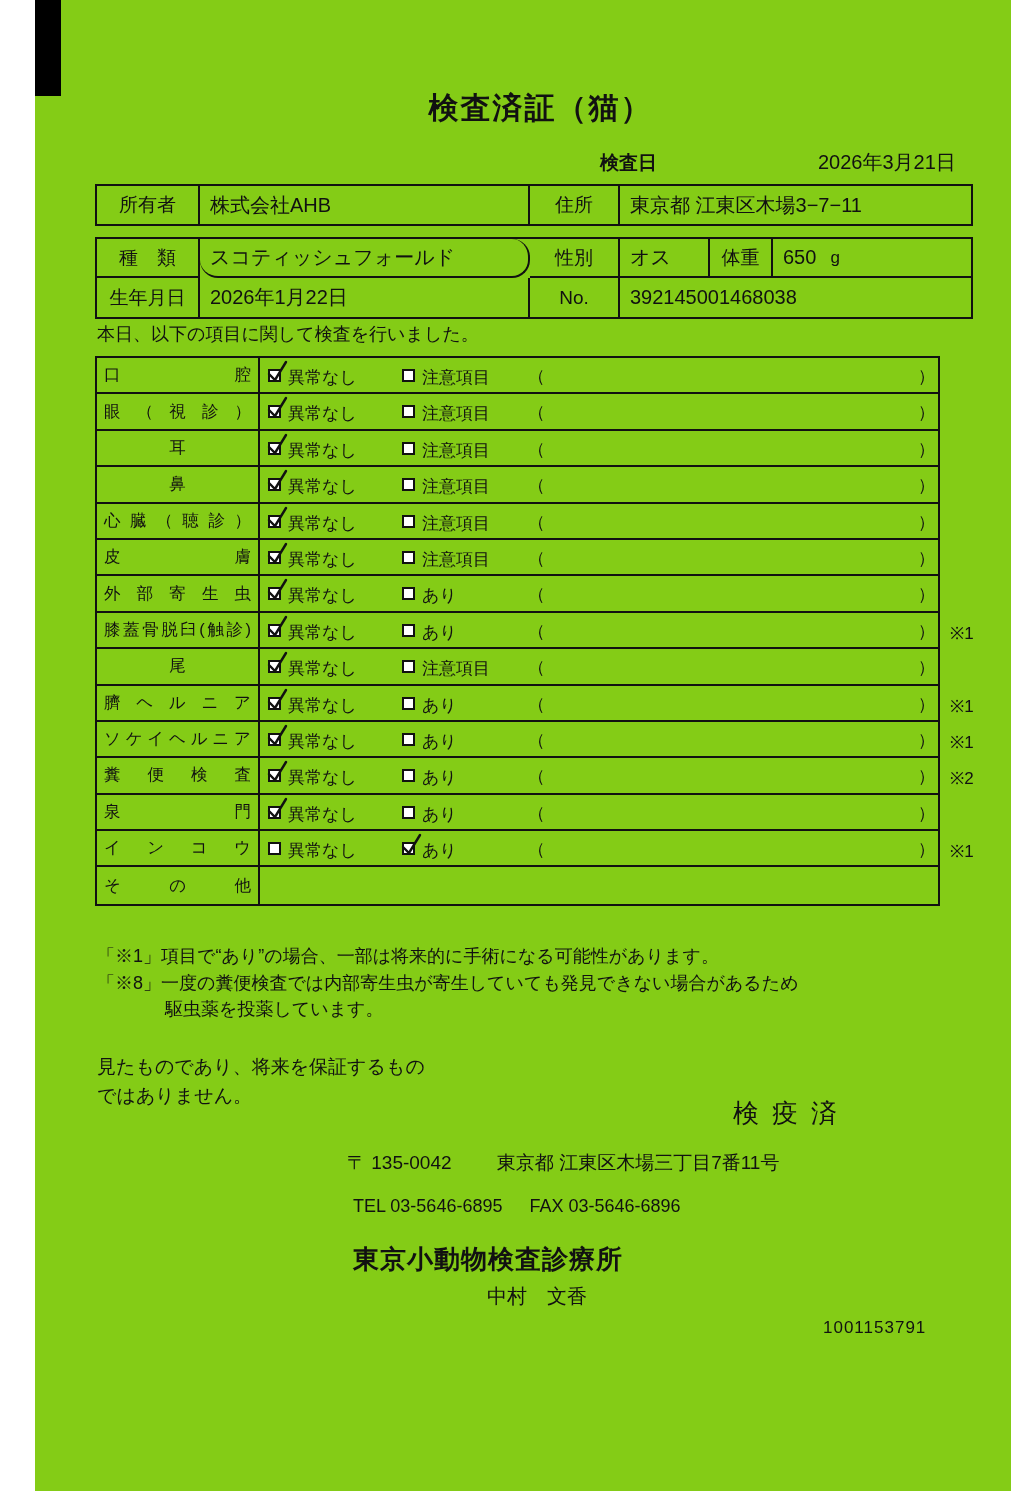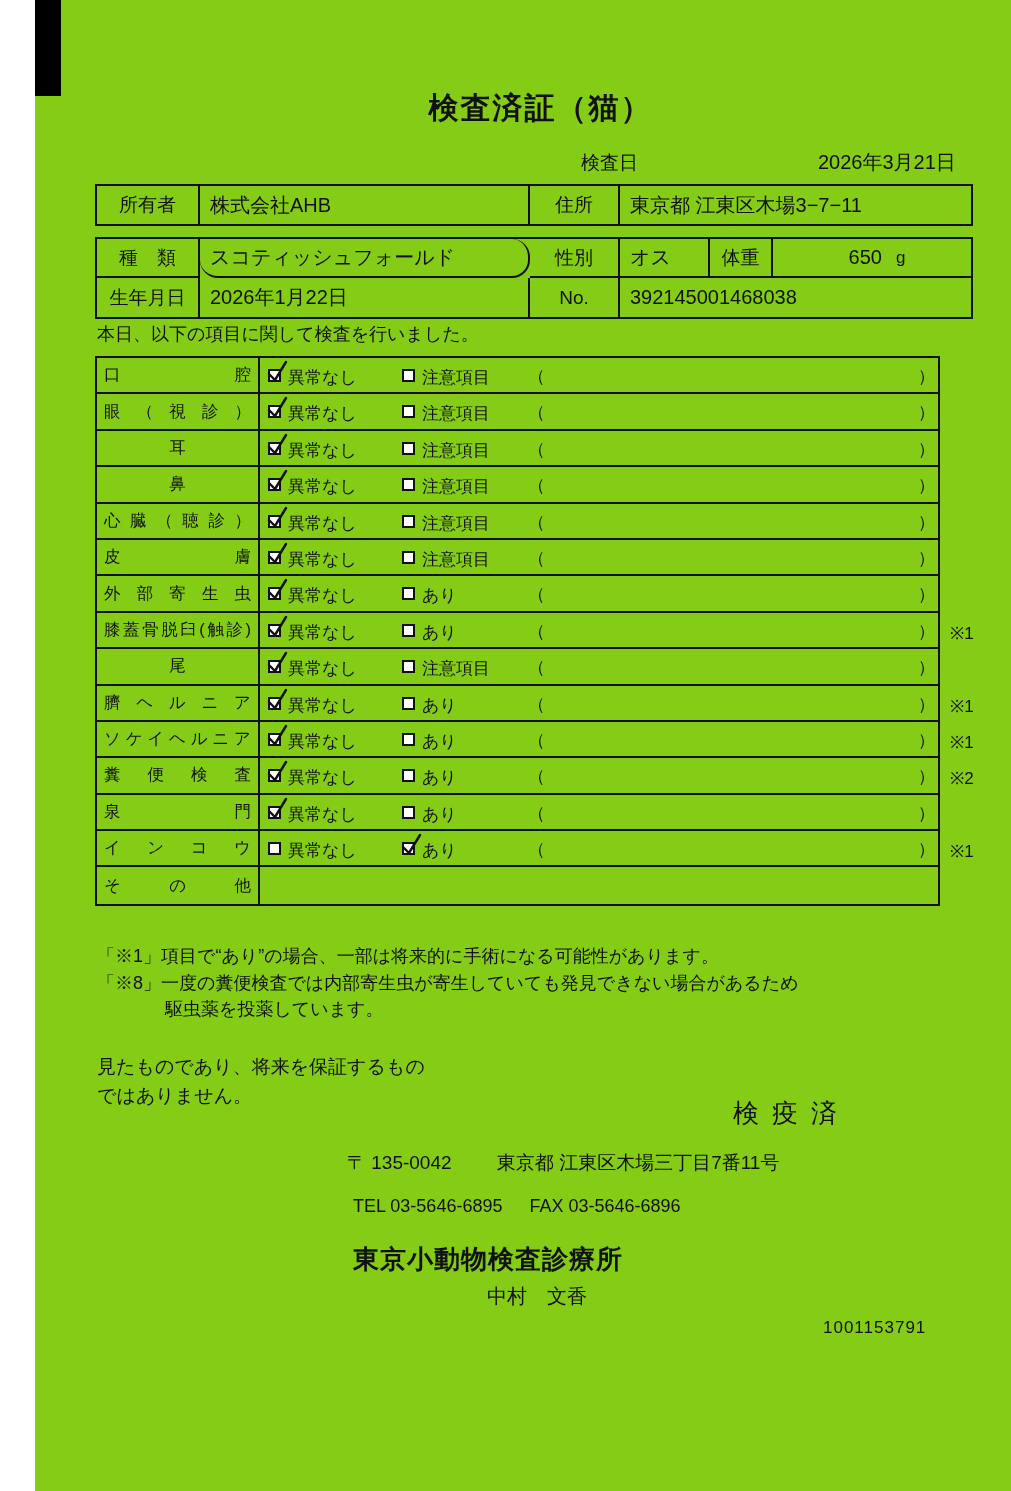--- a/index.html
+++ b/index.html
@@ -5,38 +5,38 @@
   * { box-sizing: border-box; margin: 0; padding: 0; }
   html, body { background: #fff; }
   body { font-family: "Liberation Sans", sans-serif; color: #111; }
   .page { position: relative; width: 1011px; height: 1491px; background: #84cc16; overflow: hidden; margin-left: 35px; }
 
   .scan-artifact { position: absolute; left: 0; top: 0; width: 26px; height: 96px; background: #000; }
 
   .page-title { position: absolute; left: 0; top: 88px; width: 1011px; text-align: center;
                 font-size: 30px; font-weight: 600; letter-spacing: 2px; }
 
-  .insp-date-label { position: absolute; left: 546px; top: 150px; font-size: 19px; }
+  .insp-date-label { position: absolute; left: 565px; top: 150px; font-size: 19px; font-weight: bold; }
   .insp-date-value { position: absolute; left: 783px; top: 149px; font-size: 20px; }
 
   
   .owner-table { position: absolute; left: 60px; top: 184px; width: 878px; height: 42px;
                  border: 2px solid #111; display: grid; grid-template-columns: 103px 330px 90px 1fr; }
   .cell { display: flex; align-items: center; border-right: 2px solid #111; font-size: 19px; overflow: hidden; }
   .cell.last { border-right: none; }
   .cell.label { justify-content: center; }
   .cell.value { padding-left: 10px; font-size: 20px; }
 
   
   .pet-table { position: absolute; left: 60px; top: 237px; width: 878px;
                border: 2px solid #111; display: grid;
                grid-template-columns: 103px 330px 90px 90px 63px 1fr; grid-auto-rows: 39px; }
   .pet-table .cell.bb { border-bottom: 2px solid #111; }
   .pet-table .cell.span3 { grid-column: span 3; }
-  .weight-cell { justify-content: center; }
+  .weight-cell { justify-content: flex-start; }
   .weight-cell .unit { font-size: 17px; margin-left: 14px; }
   .breed-val { font-size: 17px; border-radius: 18px; }
 
   .intro-text { position: absolute; left: 62px; top: 322px; font-size: 18px; }
 
   
   .exam-table { position: absolute; left: 60px; top: 356px; width: 845px; border: 2px solid #111; }
   .exam-row { display: flex; height: 36.4px; border-bottom: 2px solid #111; position: relative; }
   .exam-row:last-child { border-bottom: none; }
   .exam-label { width: 163px; border-right: 2px solid #111; display: flex; justify-content: space-between;

